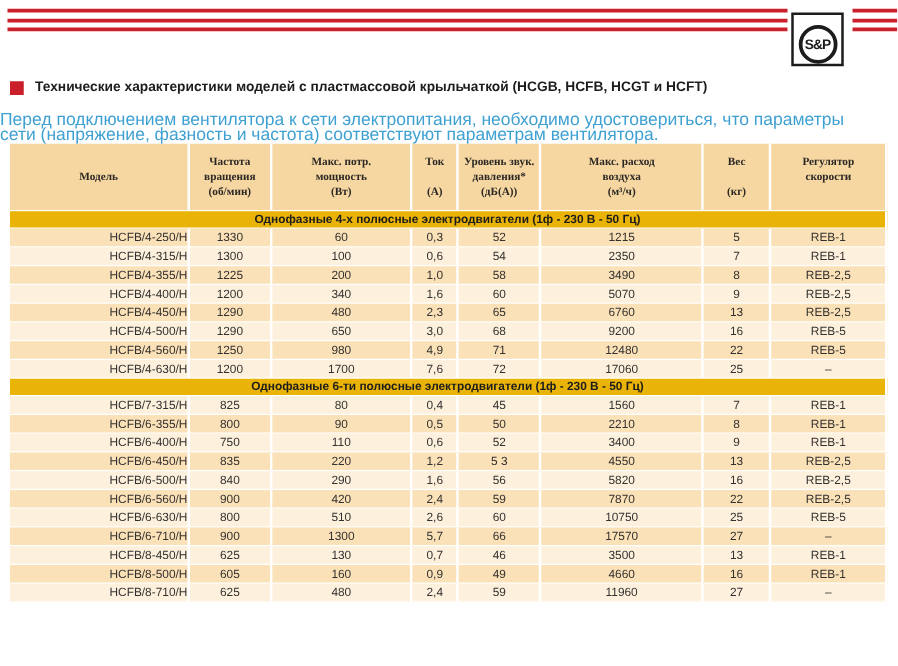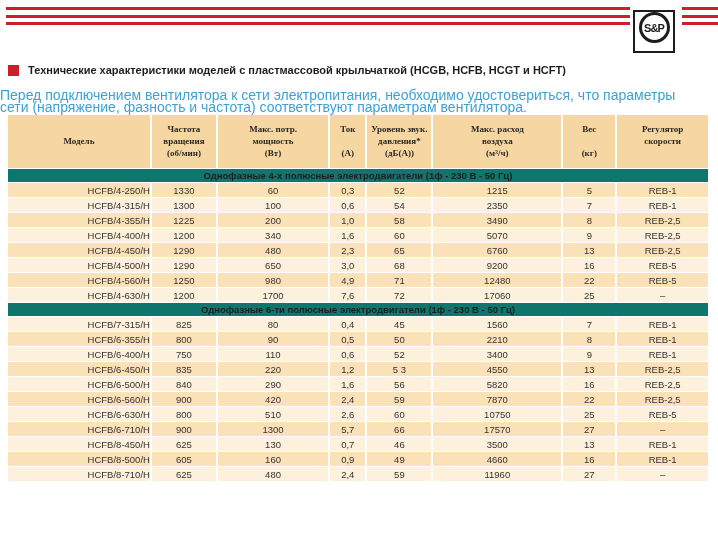--- a/index.html
+++ b/index.html
@@ -9,21 +9,21 @@
     background:#fff; font-family:"Liberation Sans", sans-serif;
   }
 
   
   .stripes-left  { position:absolute; left:6px;  top:7px; width:624px; }
   .stripes-right { position:absolute; left:682px; top:7px; width:36px; }
   .stripe { height:3px; margin-bottom:4.5px; background:var(--red); }
   .logo-box {
     position:absolute; left:633px; top:10px; width:42px; height:43px;
     border:2px solid #1c1c1c; background:#fff;
-    display:flex; align-items:flex-start; justify-content:center;
+    display:flex; align-items:flex-end; justify-content:center;
   }
   .logo-circle {
     width:31px; height:31px; border:3.5px solid #1c1c1c; border-radius:50%;
     display:flex; align-items:center; justify-content:center;
     font-weight:bold; font-size:11px; letter-spacing:-0.8px; color:#1c1c1c;
   }
 
   
   .title-row {
     position:absolute; left:8px; top:64px; width:706px;
@@ -43,21 +43,21 @@
     font-size:9.5px; color:var(--text);
   }
   .spec th, .spec td { border-right:2px solid #fff; border-bottom:1px solid #fff; padding:0; }
   .spec thead th {
     background:var(--beige); height:54px; vertical-align:top;
     font-weight:bold; font-size:9px; color:var(--head-text); text-align:center;font-family:Liberation Serif, serif;
   }
   .hline { height:12px; line-height:12px; white-space:nowrap; overflow:visible; }
   .spec thead th .hline:first-child { margin-top:8px; }
   tr.section-row td {
-    background:#0f766e; height:14px; text-align:center;
+    background:#eab308; height:14px; text-align:center;
     font-weight:bold; font-size:9.5px; color:var(--ink);
   }
   tr.data-row td { height:15px; text-align:center; }
   tr.data-row td.model { text-align:right; padding-left:5px; }
   tr.data-row.dark td  { background:var(--row-dark); }
   tr.data-row.light td { background:var(--row-light); }
 </style>
 </head>
 <body>
 

